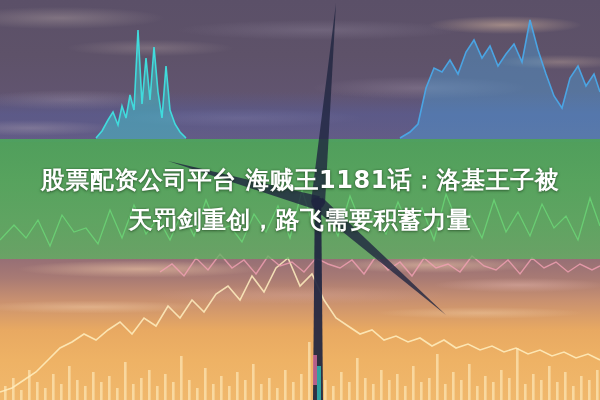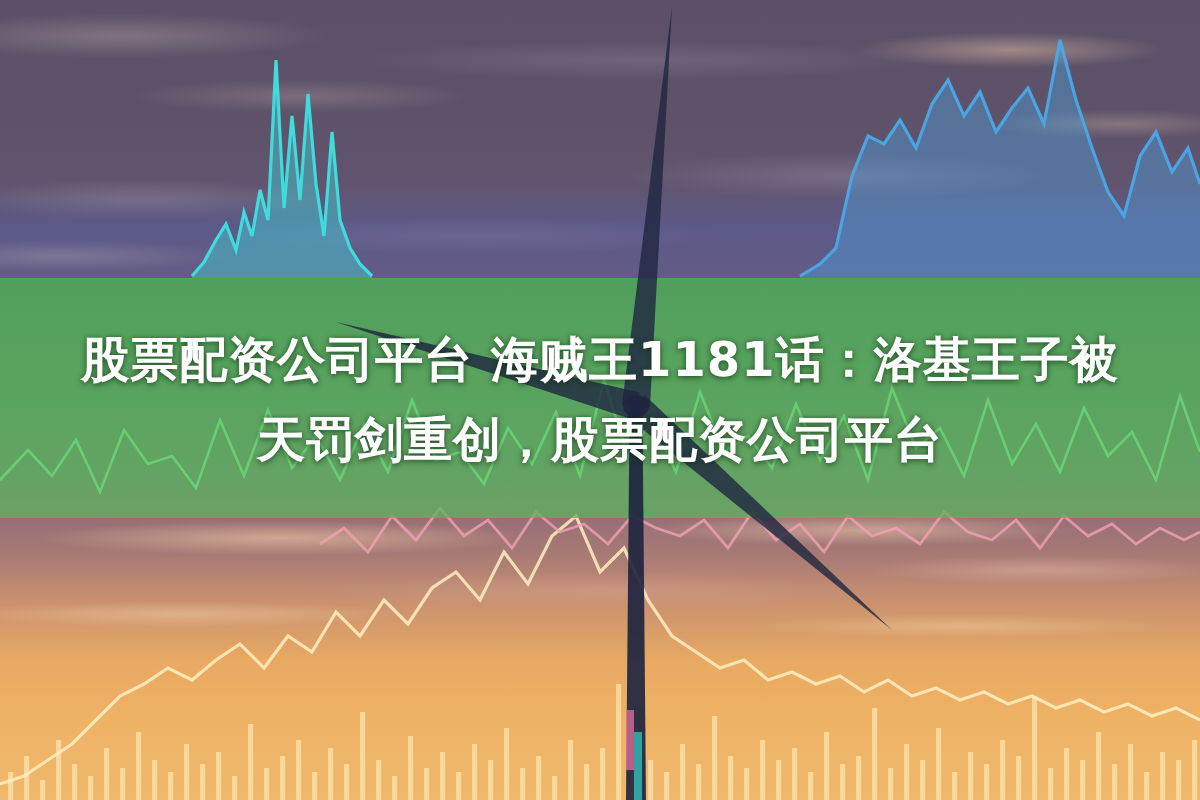--- a/index.html
+++ b/index.html
@@ -229,16 +229,16 @@
       <polygon points="324.9718210719026,203.62746389647123 336,3 311.0281789280974,202.37253610352877" fill="#1f2540" fill-opacity="0.80"></polygon>
       <polygon points="319.88740947863977,196.25925186200072 168,161 316.11259052136023,209.74074813799928" fill="#1f2540" fill-opacity="0.80"></polygon>
       <polygon points="313.3904677449204,208.26803686294815 446,315 322.6095322550796,197.73196313705185" fill="#1f2540" fill-opacity="0.80"></polygon>
       <ellipse cx="318" cy="203" rx="6.5" ry="5.5" fill="#1f2540" fill-opacity="0.92"></ellipse>
       <rect x="313" y="355" width="4" height="30" fill="#e070a0" fill-opacity="0.75"></rect>
       <rect x="317" y="366" width="4" height="34" fill="#30c8c0" fill-opacity="0.75"></rect>
     </svg>
 
   <div class="headline">
     <span class="line">股票配资公司平台 海贼王1181话：洛基王子被</span>
-    <span class="line">天罚剑重创，股票配资公司平台</span>
+    <span class="line">天罚剑重创，路飞需要积蓄力量</span>
   </div>
 
 </div>
 
 </body></html>

